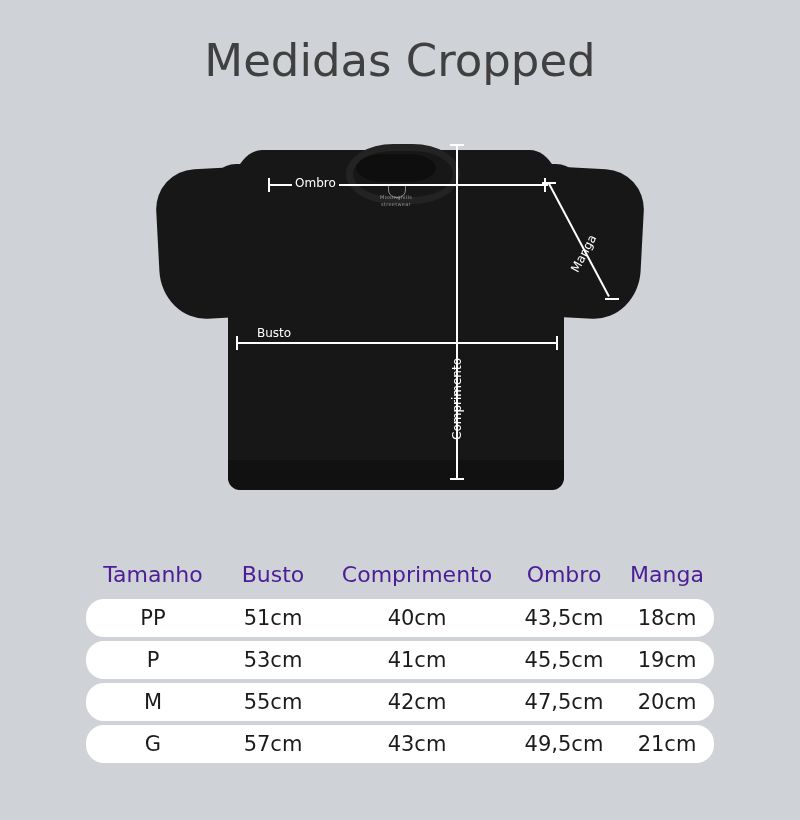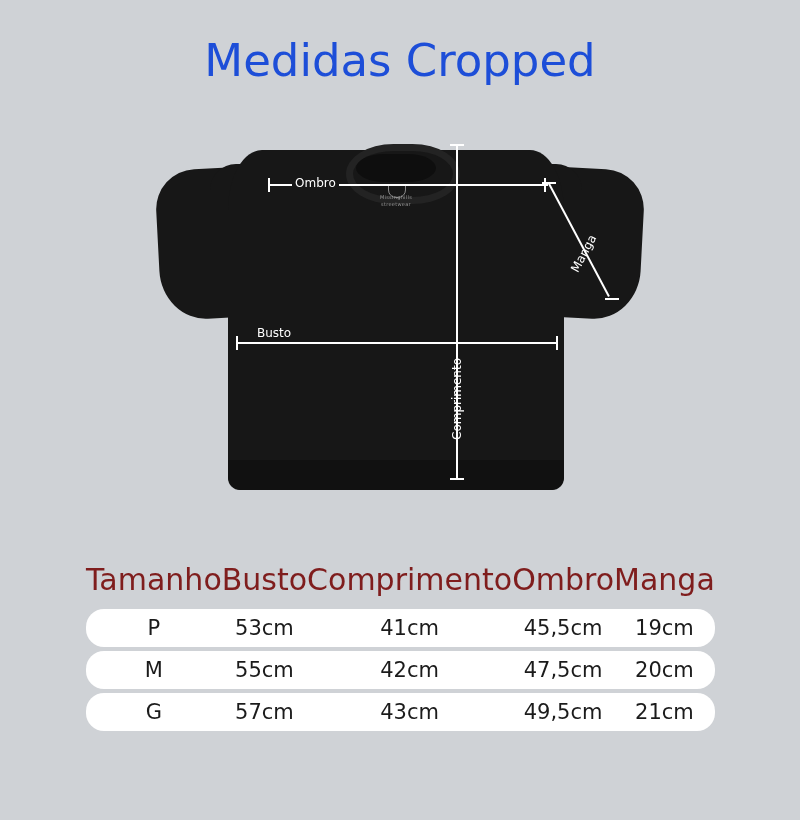--- a/index.html
+++ b/index.html
@@ -15,21 +15,21 @@
     position: relative;
   }
 
   .page-title {
     position: absolute;
     top: 34px;
     left: 0;
     width: 800px;
     text-align: center;
     font-size: 45px;
-    color: #1d4ed8;
+    color: #404040;
     font-family: "DejaVu Sans", sans-serif;
     letter-spacing: 0px;
   }
 
   
   .diagram {
     position: absolute;
     top: 130px;
     left: 0;
     width: 800px;
@@ -182,24 +182,24 @@
   }
   .tbl {
     width: 628px;
     border-collapse: separate;
     border-spacing: 0 4px;
     font-size: 21px;
     color: #1b1b1b;
   }
   .tbl th {
     font-weight: normal;
-    font-size: 30px;
+    font-size: 22px;
     padding: 0 0 8px 0;
     text-align: center;
-    color: #7f1d1d;
+    color: #4c1d95;
   }
   .tbl td {
     background: #ffffff;
     text-align: center;
     padding: 6px 0;
     height: 26px;
   }
   .tbl tr.row td:first-child {
     border-radius: 18px 0 0 18px;
   }
@@ -263,20 +263,27 @@
       <tr>
         <th class="col-tam">Tamanho</th>
         <th class="col-busto">Busto</th>
         <th class="col-comp">Comprimento</th>
         <th class="col-ombro">Ombro</th>
         <th class="col-manga">Manga</th>
       </tr>
     </thead>
     <tbody>
       <tr class="row">
+        <td>PP</td>
+        <td>51cm</td>
+        <td>40cm</td>
+        <td>43,5cm</td>
+        <td>18cm</td>
+      </tr>
+      <tr class="row">
         <td>P</td>
         <td>53cm</td>
         <td>41cm</td>
         <td>45,5cm</td>
         <td>19cm</td>
       </tr>
       <tr class="row">
         <td>M</td>
         <td>55cm</td>
         <td>42cm</td>

